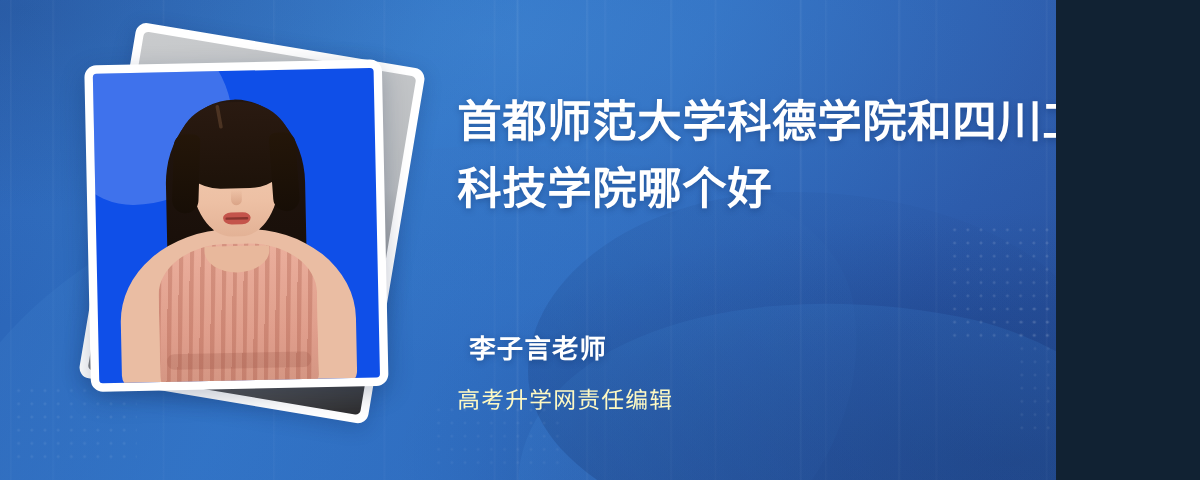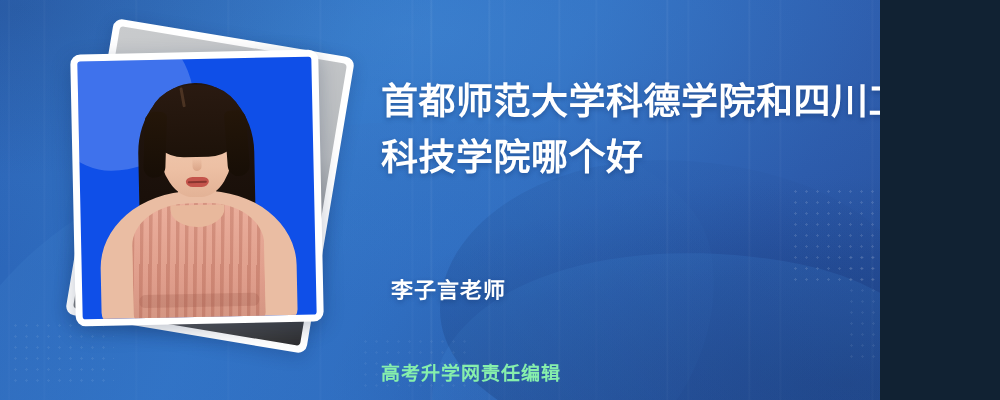--- a/index.html
+++ b/index.html
@@ -337,25 +337,24 @@
     color: #ffffff;
     font-size: 22px;
     font-weight: 700;
     letter-spacing: 1px;
     text-shadow: 0 2px 5px rgba(10,34,82,0.35);
   }
   .author-role {
     position: absolute;
     top: 318px;
     left: 0;
-    color: #86efac;
+    color: #fef9c3;
     font-size: 19px;
-    font-weight: 700;
+    font-weight: 400;
     letter-spacing: 1px;
-    margin-top: 40px;
   }
 </style>
 </head>
 <body>
 
 <div id="banner">
 
   <div class="bg-base"></div>
   <div class="bg-sheen"></div>
   <div class="bg-streaks"></div>

